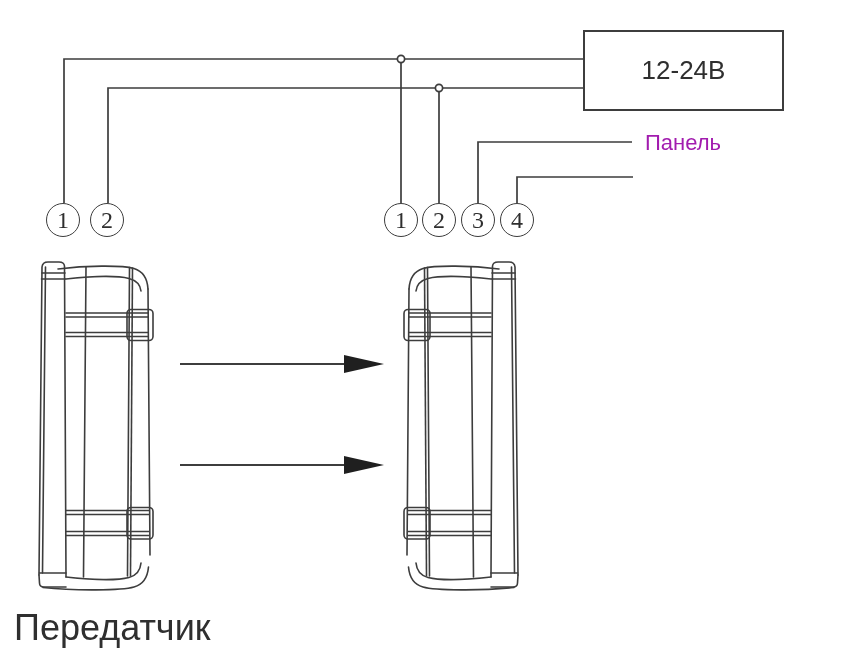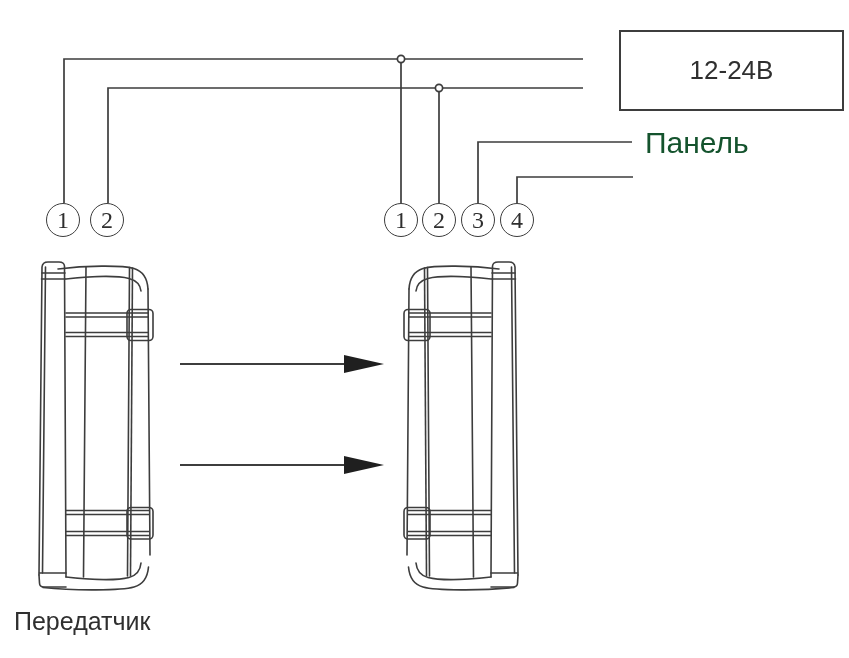--- a/index.html
+++ b/index.html
@@ -5,39 +5,39 @@
   html,body{margin:0;padding:0;background:#ffffff;}
   .stage{
     position:relative;
     width:849px;height:658px;
     background:#ffffff;
     font-family:"Liberation Sans", sans-serif;
     overflow:hidden;
   }
   .layer{position:absolute;left:0;top:0;}
   .powerbox{
-    position:absolute;left:583px;top:30px;width:225px;height:81px;
+    position:absolute;left:583px;top:30px;width:201px;height:81px;
     border:2px solid #3d3d3d;box-sizing:border-box;
     display:flex;flex-direction:column;align-items:center;justify-content:center;
-    color:#2f2f2f;font-size:26px;line-height:31px;margin-left:36px;
+    color:#2f2f2f;font-size:26px;line-height:31px;
   }
   .panel-label{
     position:absolute;left:645px;top:126px;
-    color:#14532d;font-size:30px;line-height:34px;white-space:nowrap;
+    color:#a21caf;font-size:22px;line-height:34px;white-space:nowrap;
   }
   .terminal{
     position:absolute;width:34px;height:34px;box-sizing:border-box;
     border:1.8px solid #3d3d3d;border-radius:50%;
     display:flex;align-items:center;justify-content:center;
     font-family:"Liberation Serif", serif;
     font-size:24px;color:#2f2f2f;background:#ffffff;
   }
   .dev-label{
     position:absolute;top:607px;
-    color:#2f2f2f;font-size:25px;white-space:nowrap;
+    color:#2f2f2f;font-size:36px;white-space:nowrap;
   }
   .tx-label{left:14px;}
   .rx-label{left:388px;}
 </style>
 </head>
 <body>
 
 <div class="stage">
 
   <svg class="layer" width="849" height="658" viewBox="0 0 849 658">

